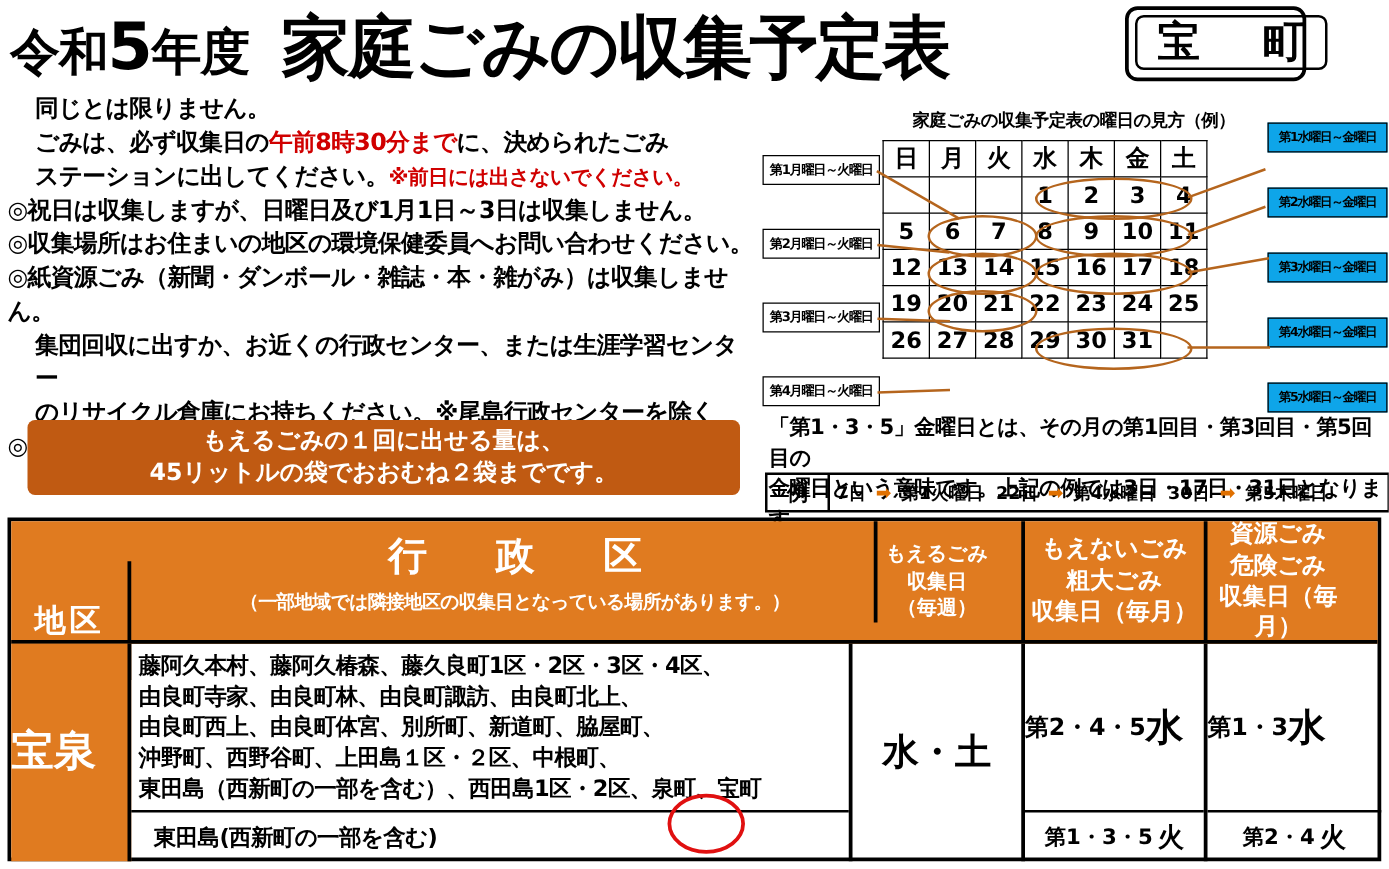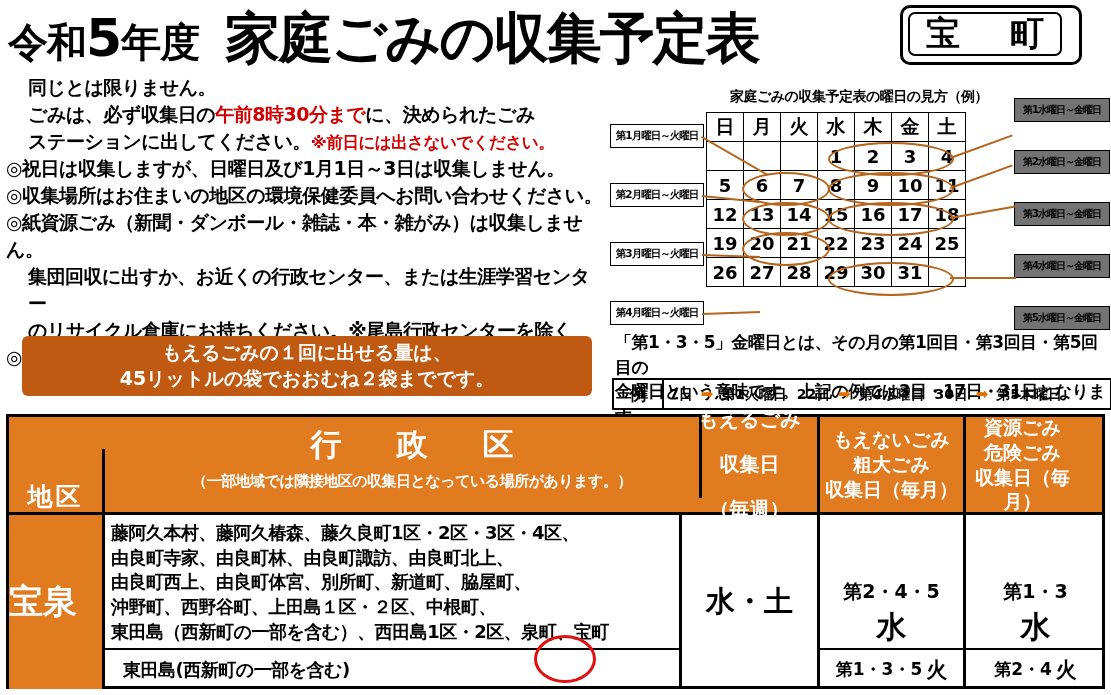--- a/index.html
+++ b/index.html
@@ -20,21 +20,21 @@
     font-size:40px;font-weight:bold;letter-spacing:-1px;
     font-family:"DejaVu Sans","Liberation Sans",sans-serif;
   }
   .h-reiwa .big{font-size:52px;}
   .h-title{
     position:absolute;left:225px;top:2px;
     font-size:55px;font-weight:bold;letter-spacing:-2px;
   }
   .h-town{
     position:absolute;left:900px;top:5px;
-    width:182px;height:60px;
+    width:145px;height:60px;
     border:3px solid #000;border-radius:10px;
     box-sizing:border-box;
   }
   .h-town-inner{
     position:absolute;left:5px;top:4px;width:154px;height:44px;
     border:2px solid #000;border-radius:7px;box-sizing:border-box;
     display:flex;align-items:center;justify-content:center;
     font-size:34px;font-weight:bold;letter-spacing:8px;
     padding-left:8px;
   }
@@ -70,21 +70,21 @@
   .cal tr.head th{font-size:19px;}
 
   .left-tag{
     position:absolute;left:0;width:92px;height:22px;
     border:1px solid #000;background:#fff;
     font-size:10.5px;display:flex;align-items:center;justify-content:center;
     letter-spacing:-1px;font-weight:bold;
   }
   .right-tag{
     position:absolute;left:404px;width:94px;height:22px;
-    border:1px solid #000;background:#737373;
+    border:1px solid #000;background:#0ea5e9;
     font-size:10px;display:flex;align-items:center;justify-content:center;
     letter-spacing:-1px;font-weight:bold;
   }
   .ellipse{
     position:absolute;border:2.5px solid #b5651d;border-radius:50%;
     pointer-events:none;
   }
   .conn{position:absolute;background:#b5651d;height:2px;transform-origin:0 0;}
 
   .ex-note{
@@ -115,21 +115,21 @@
   }
   .mt-cell{
     position:absolute;box-sizing:border-box;
     display:flex;flex-direction:column;align-items:center;justify-content:center;
     text-align:center;color:#fff;font-weight:bold;
   }
   .mt-head-c1{left:0;top:0;width:96px;height:95px;border-right:3px solid #000;font-size:25px;letter-spacing:3px;margin-top:32px;}
   .mt-head-c2{left:96px;top:0;width:577px;height:81px;border-right:3px solid #000;margin-left:20px;}
   .mt-head-c2 .t1{font-size:31px;letter-spacing:12px;padding-left:12px;}
   .mt-head-c2 .t2{font-size:15px;margin-top:6px;letter-spacing:-0.5px;}
-  .mt-head-c3{left:673px;top:0;width:138px;height:95px;border-right:3px solid #000;font-size:20px;line-height:1.35;gap:18px;}
+  .mt-head-c3{left:673px;top:0;width:138px;height:95px;border-right:3px solid #000;font-size:16px;line-height:1.35;}
   .mt-head-c4{left:811px;top:0;width:146px;height:95px;border-right:3px solid #000;font-size:19px;line-height:1.3;}
   .mt-head-c5{left:957px;top:0;width:113px;height:95px;font-size:19px;line-height:1.3;align-items:center;}
 
   .mt-body{position:absolute;left:0;top:98px;width:100%;height:174px;}
   .b-c1{
     position:absolute;left:0;top:0;width:96px;height:174px;
     background:#e07b20;border-right:3px solid #000;box-sizing:border-box;
     display:flex;align-items:center;justify-content:flex-start;
     color:#fff;font-weight:bold;font-size:34px;line-height:1.15;text-align:center;
   }
@@ -159,21 +159,21 @@
   .b-c4{
     position:absolute;left:811px;top:0;width:146px;height:174px;
     border-right:3px solid #000;box-sizing:border-box;
   }
   .b-c5{
     position:absolute;left:957px;top:0;width:139px;height:174px;box-sizing:border-box;
   }
   .sub-top{
     position:absolute;left:0;top:0;width:100%;height:135px;
     border-bottom:2px solid #000;box-sizing:border-box;
-    display:flex;flex-direction:column;align-items:center;justify-content:flex-end;
+    display:flex;flex-direction:row;align-items:center;justify-content:flex-start;
     font-weight:bold;
   }
   .sub-top .l1{font-size:19px;}
   .sub-top .l2{font-size:30px;margin-top:2px;}
   .sub-bot{
     position:absolute;left:0;top:135px;width:100%;height:39px;
     display:flex;align-items:center;justify-content:center;
     font-weight:bold;
   }
   .sub-bot .s1{font-size:17px;}

